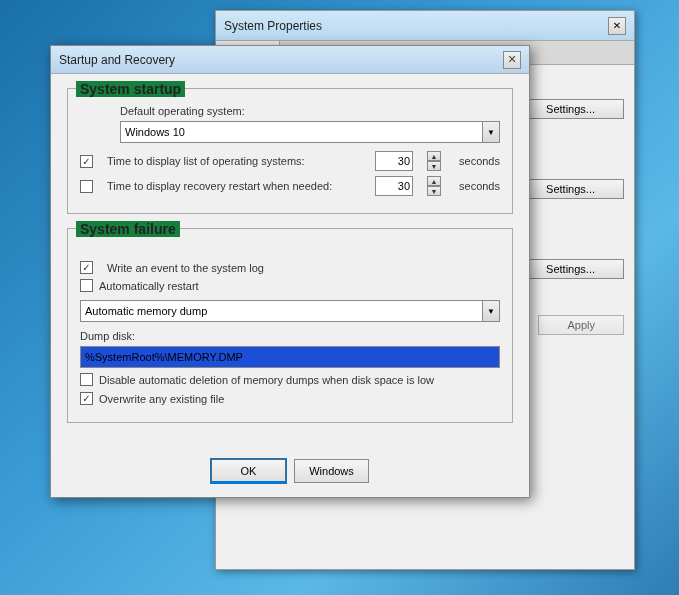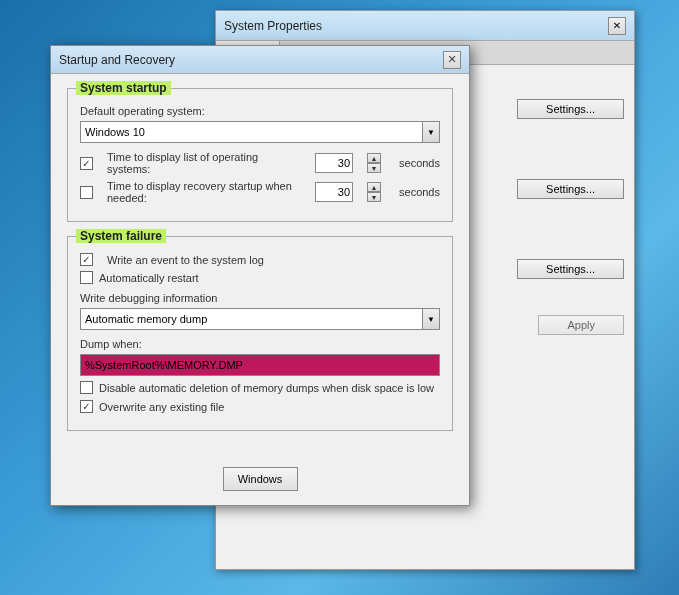--- a/index.html
+++ b/index.html
@@ -104,21 +104,21 @@
       padding: 3px 14px;
       font-size: 11px;
       cursor: pointer;
     }
 
     
     .dialog {
       position: absolute;
       top: 45px;
       left: 50px;
-      width: 420px;
+      width: 480px;
       background: #f0f0f0;
       border: 1px solid #888;
       box-shadow: 3px 3px 12px rgba(0,0,0,0.5);
     }
     .dialog-titlebar {
       background: linear-gradient(to bottom, #d4e8f8, #b8d4ee);
       height: 28px;
       display: flex;
       align-items: center;
       justify-content: space-between;
@@ -150,23 +150,23 @@
     .group-box {
       border: 1px solid #aaa;
       margin-bottom: 14px;
       padding: 8px 12px 12px 12px;
       position: relative;
     }
     .group-label {
       position: absolute;
       top: -8px;
       left: 8px;
-      background: #bef264;
+      background: #15803d;
       padding: 0 4px;
-      font-size: 12px;
+      font-size: 14px;
       font-weight: bold;
       color: #222;
     }
 
     .field-label {
       font-size: 11px;
       color: #333;
       margin-bottom: 4px;
       display: block;
     }
@@ -258,21 +258,21 @@
       justify-content: center;
       font-size: 7px;
       cursor: pointer;
       line-height: 1;
     }
 
     .text-input {
       width: 100%;
       height: 22px;
       border: 1px solid #888;
-      background: #be185d;
+      background: #1d4ed8;
       font-size: 11px;
       padding: 0 4px;
     }
 
     .dialog-footer {
       display: flex;
       justify-content: center;
       gap: 8px;
       padding: 8px 16px 14px;
     }
@@ -334,92 +334,92 @@
   <div class="dialog-titlebar">
     <span class="dialog-title">Startup and Recovery</span>
     <div class="dialog-close">✕</div>
   </div>
 
   <div class="dialog-body">
 
     <div class="group-box">
       <span class="group-label">System startup</span>
 
-      <div style="margin-top:8px;">
+      <div style="margin-top:8px;margin-left:40px;">
         <span class="field-label">Default operating system:</span>
         <div class="dropdown-wrapper">
           <select class="dropdown" style="width:100%;padding-right:20px;"><option>Windows 10</option></select>
           <div class="dropdown-arrow">▼</div>
         </div>
       </div>
 
       <div class="spinner-row" style="margin-top:8px;">
         <div class="checkbox checked"></div>
         <span style="flex:1;">Time to display list of operating systems:</span>
         <input class="spinner-input" type="text" value="30" style="">
         <div class="spinner-btns">
           <div class="spinner-btn">▲</div>
           <div class="spinner-btn">▼</div>
         </div>
         <span style="margin-left:4px;">seconds</span>
       </div>
 
       <div class="spinner-row">
         <div class="checkbox"></div>
-        <span style="flex:1;">Time to display recovery startup when needed:</span>
+        <span style="flex:1;">Time to display recovery restart when needed:</span>
         <input class="spinner-input" type="text" value="30" style="">
         <div class="spinner-btns">
           <div class="spinner-btn">▲</div>
           <div class="spinner-btn">▼</div>
         </div>
         <span style="margin-left:4px;">seconds</span>
       </div>
     </div>
 
     <div class="group-box">
       <span class="group-label">System failure</span>
 
-      <div class="checkbox-row" style="margin-top:8px;gap:14px;">
+      <div class="checkbox-row" style="margin-top:24px;gap:14px;">
         <div class="checkbox checked"></div>
         <span>Write an event to the system log</span>
       </div>
 
       <div class="checkbox-row">
         <div class="checkbox"></div>
         <span>Automatically restart</span>
       </div>
 
       <div style="margin-top:8px;">
-        <span class="field-label">Write debugging information</span>
         <div class="dropdown-wrapper">
           <select class="dropdown" style="width:100%;padding-right:20px;">
             <option>Automatic memory dump</option>
             <option>Complete memory dump</option>
             <option>Kernel memory dump</option>
             <option>Small memory dump (256 KB)</option>
             <option>None</option>
           </select>
           <div class="dropdown-arrow">▼</div>
         </div>
       </div>
 
       <div style="margin-top:8px;">
-        <span class="field-label">Dump when:</span>
+        <span class="field-label">Dump disk:</span>
         <input class="text-input" type="text" value="%SystemRoot%\MEMORY.DMP" style="">
       </div>
 
       <div class="checkbox-row">
         <div class="checkbox"></div>
         <span>Disable automatic deletion of memory dumps when disk space is low</span>
       </div>
 
       <div class="checkbox-row" style="margin-top:6px;">
         <div class="checkbox checked"></div>
         <span>Overwrite any existing file</span>
       </div>
     </div>
 
   </div>
 
   <div class="dialog-footer">
+    <button class="btn-ok">OK</button>
     <button class="btn-cancel">Windows</button>
   </div>
 </div>
 
 </body></html>

